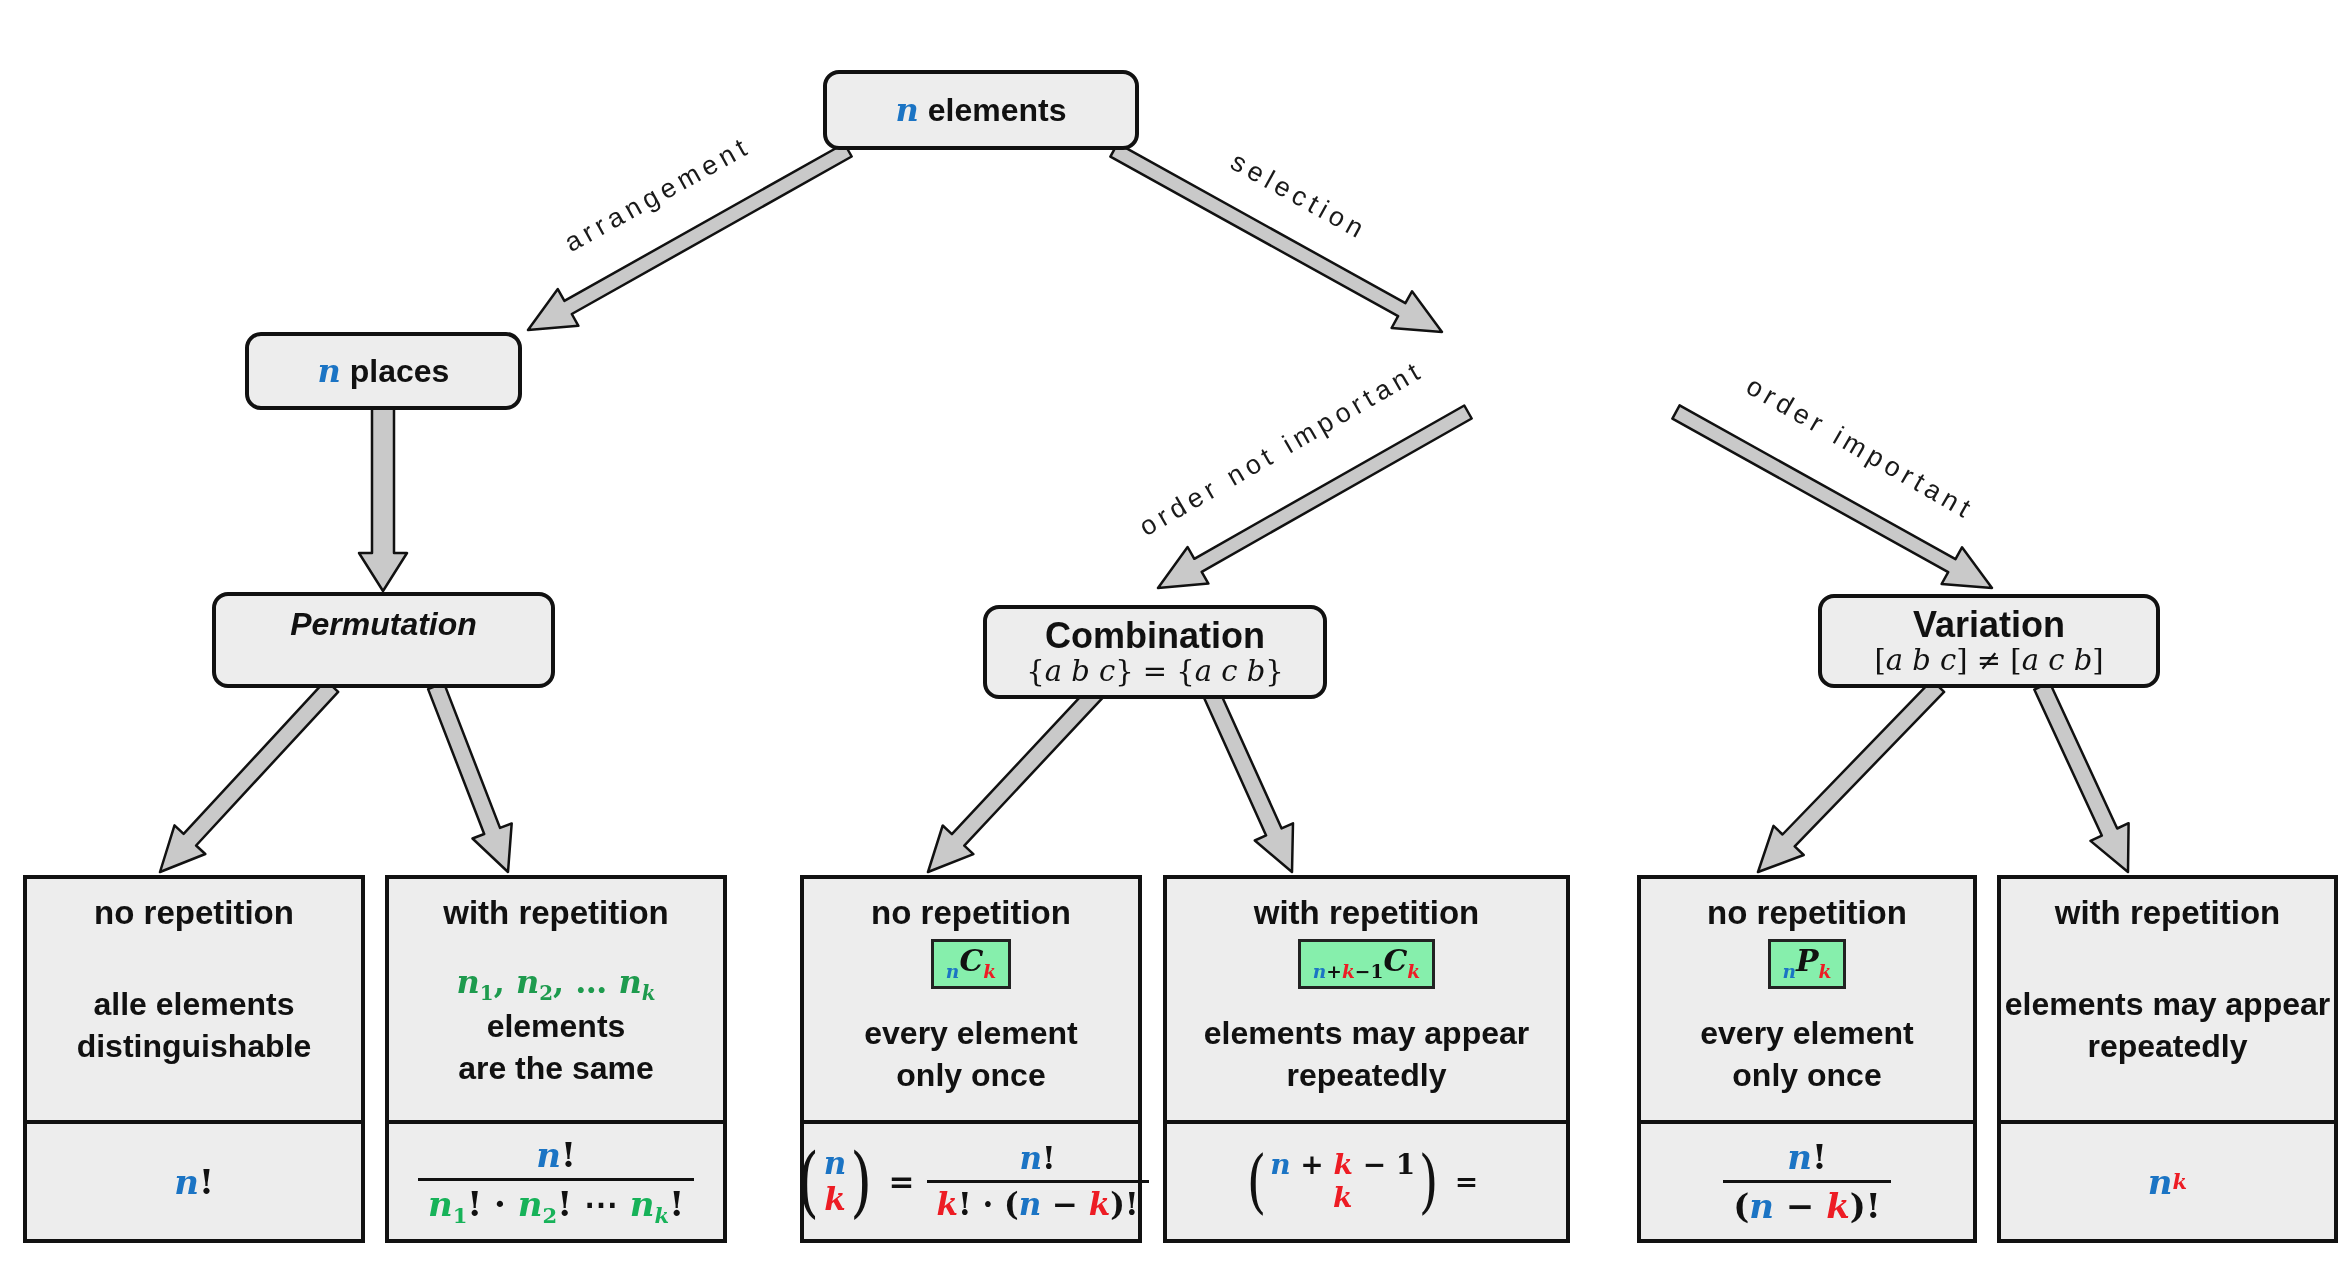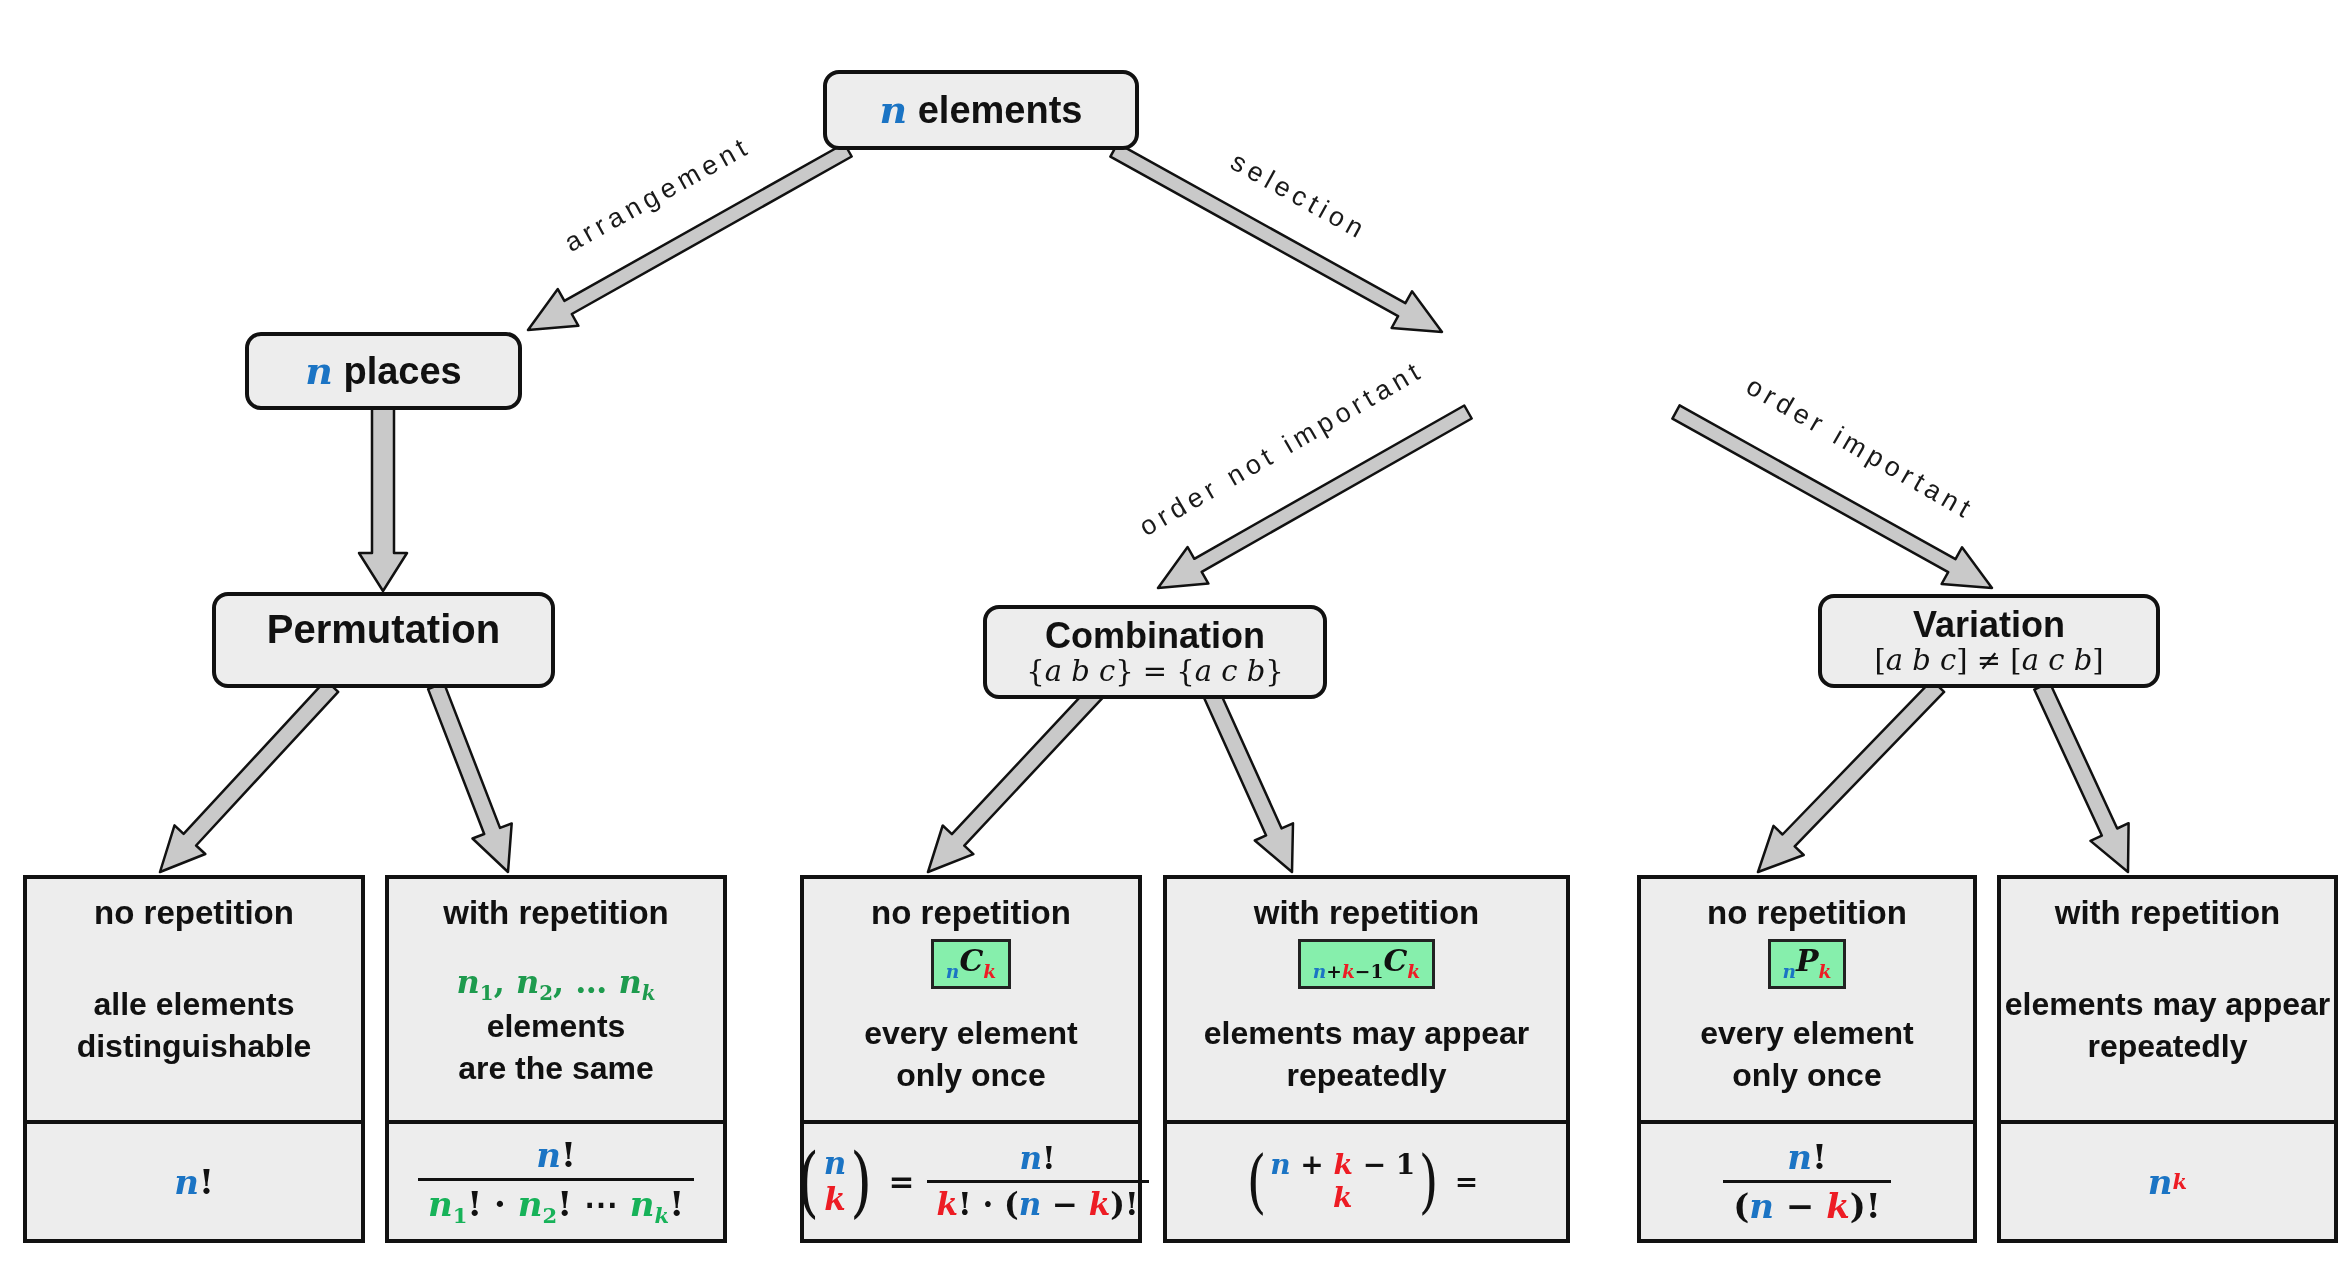--- a/index.html
+++ b/index.html
@@ -4,21 +4,21 @@
 <style>
   html,body{margin:0;padding:0;background:#ffffff;}
   .stage{position:relative;width:2349px;height:1281px;background:#ffffff;overflow:hidden;
          font-family:"Liberation Sans",sans-serif;color:#111;}
   svg.arrow-layer{position:absolute;left:0;top:0;width:2349px;height:1281px;z-index:0;}
   .edge-label{font-family:"Liberation Sans",sans-serif;font-size:27px;letter-spacing:5px;fill:#1a1a1a;}
 
   
   .node{position:absolute;box-sizing:border-box;background:#ededed;border:4px solid #111;
         border-radius:16px;z-index:2;display:flex;flex-direction:column;align-items:center;}
-  .node-title{font-weight:bold;font-size:38px;line-height:1.15;white-space:nowrap;}
+  .node-title{font-weight:bold;font-size:32px;line-height:1.15;white-space:nowrap;}
   .node-sub{font-size:29px;line-height:1.1;white-space:nowrap;}
   .node-sub .seg{font-weight:normal;}
 
   
   .leaf{position:absolute;box-sizing:border-box;background:#ededed;border:4px solid #111;
         height:368px;top:875px;z-index:2;display:flex;flex-direction:column;}
   .leaf-top{height:241px;display:flex;flex-direction:column;align-items:center;padding-top:16px;box-sizing:border-box;}
   .leaf-heading{font-weight:bold;font-size:33px;line-height:1.1;}
   .badge{margin-top:8px;border:3px solid #222;padding:1px 12px 3px;font-size:30px;line-height:1.2;background:#86efac;}
   .leaf-desc{margin:auto 0;text-align:center;font-size:32px;line-height:1.3;}
@@ -70,21 +70,21 @@
   <div class="node" style="left:823px;top:70px;width:316px;height:80px;justify-content:center;">
     <div class="node-title"><span class="seg m it" style="color: rgb(27, 116, 196);">n</span><span class="seg"> elements</span></div>
   </div>
 
   <div class="node" style="left:245px;top:332px;width:277px;height:78px;justify-content:center;">
     <div class="node-title"><span class="seg m it" style="color: rgb(27, 116, 196);">n</span><span class="seg"> places</span></div>
   </div>
 
 
   <div class="node" style="left:212px;top:592px;width:343px;height:96px;padding-top:10px;">
-    <div class="node-title" style="font-size:40px;"><span class="seg">Permutation</span></div>
+    <div class="node-title" style="font-size:32px;font-style:italic;"><span class="seg">Permutation</span></div>
   </div>
 
   <div class="node" style="left:983px;top:594px;width:344px;height:94px;padding-top:6px;margin-top:11px;">
     <div class="node-title" style="font-size:36px;"><span class="seg">Combination</span></div>
     <div class="node-sub"><span class="seg m">{</span><span class="seg m it">a b c</span><span class="seg m">} = {</span><span class="seg m it">a c b</span><span class="seg m">}</span></div>
   </div>
 
   <div class="node" style="left:1818px;top:594px;width:342px;height:94px;padding-top:6px;">
     <div class="node-title" style="font-size:36px;"><span class="seg">Variation</span></div>
     <div class="node-sub"><span class="seg m">[</span><span class="seg m it">a b c</span><span class="seg m">] ≠ [</span><span class="seg m it">a c b</span><span class="seg m">]</span></div>

